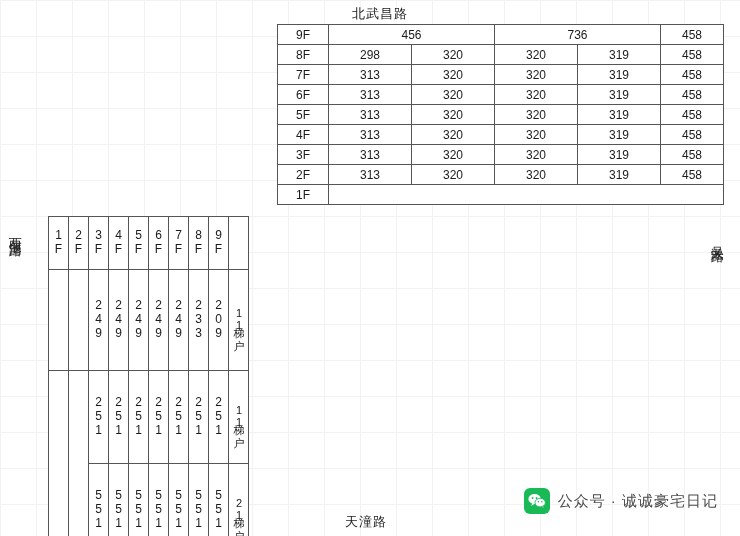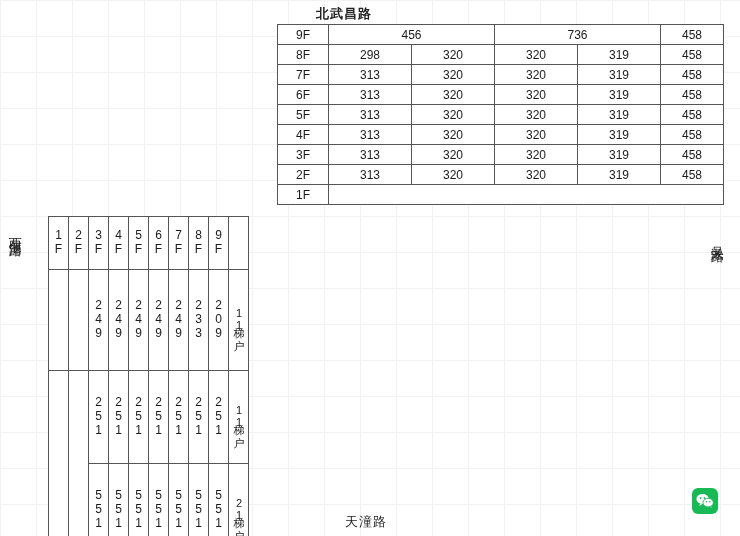--- a/index.html
+++ b/index.html
@@ -37,21 +37,21 @@
     z-index: 5;
     font-weight: 400;
   }
   .road-h { white-space: nowrap; }
   .road-v {
     writing-mode: vertical-rl;
     text-orientation: upright;
     line-height: 1.05;
     letter-spacing: 2px;
   }
-  #road-north { left: 316px; top: 5px; font-weight: bold; }
+  #road-north { left: 352px; top: 5px; }
   #road-south { left: 345px; top: 513px; }
   #road-west  { left: 8px;  top: 228px; }
   #road-east  { left: 710px; top: 236px; }
 
   
   #north-table {
     position: absolute;
     left: 277px; top: 24px;
     border-collapse: collapse;
     z-index: 4;
@@ -293,13 +293,14 @@
       <ellipse cx="6.6" cy="6" rx="6.2" ry="5" fill="#ffffff"></ellipse>
       <polygon points="4.2,10 3.2,13 6.3,11.1" fill="#ffffff"></polygon>
       <ellipse cx="12.2" cy="9.6" rx="5.2" ry="4.3" fill="#ffffff" stroke="#19b955" stroke-width="0.9"></ellipse>
       <polygon points="15.1,12.9 16.2,15.2 13.3,13.8" fill="#ffffff" stroke="#19b955" stroke-width="0.7"></polygon>
       <circle cx="4.6" cy="5" r="0.9" fill="#19b955"></circle>
       <circle cx="8.5" cy="5" r="0.9" fill="#19b955"></circle>
       <circle cx="10.4" cy="8.7" r="0.75" fill="#19b955"></circle>
       <circle cx="13.8" cy="8.7" r="0.75" fill="#19b955"></circle>
     </svg>
   </div>
+  <div class="wm-text">公众号 · 诚诚豪宅日记</div>
 </div>
 
 </body></html>

